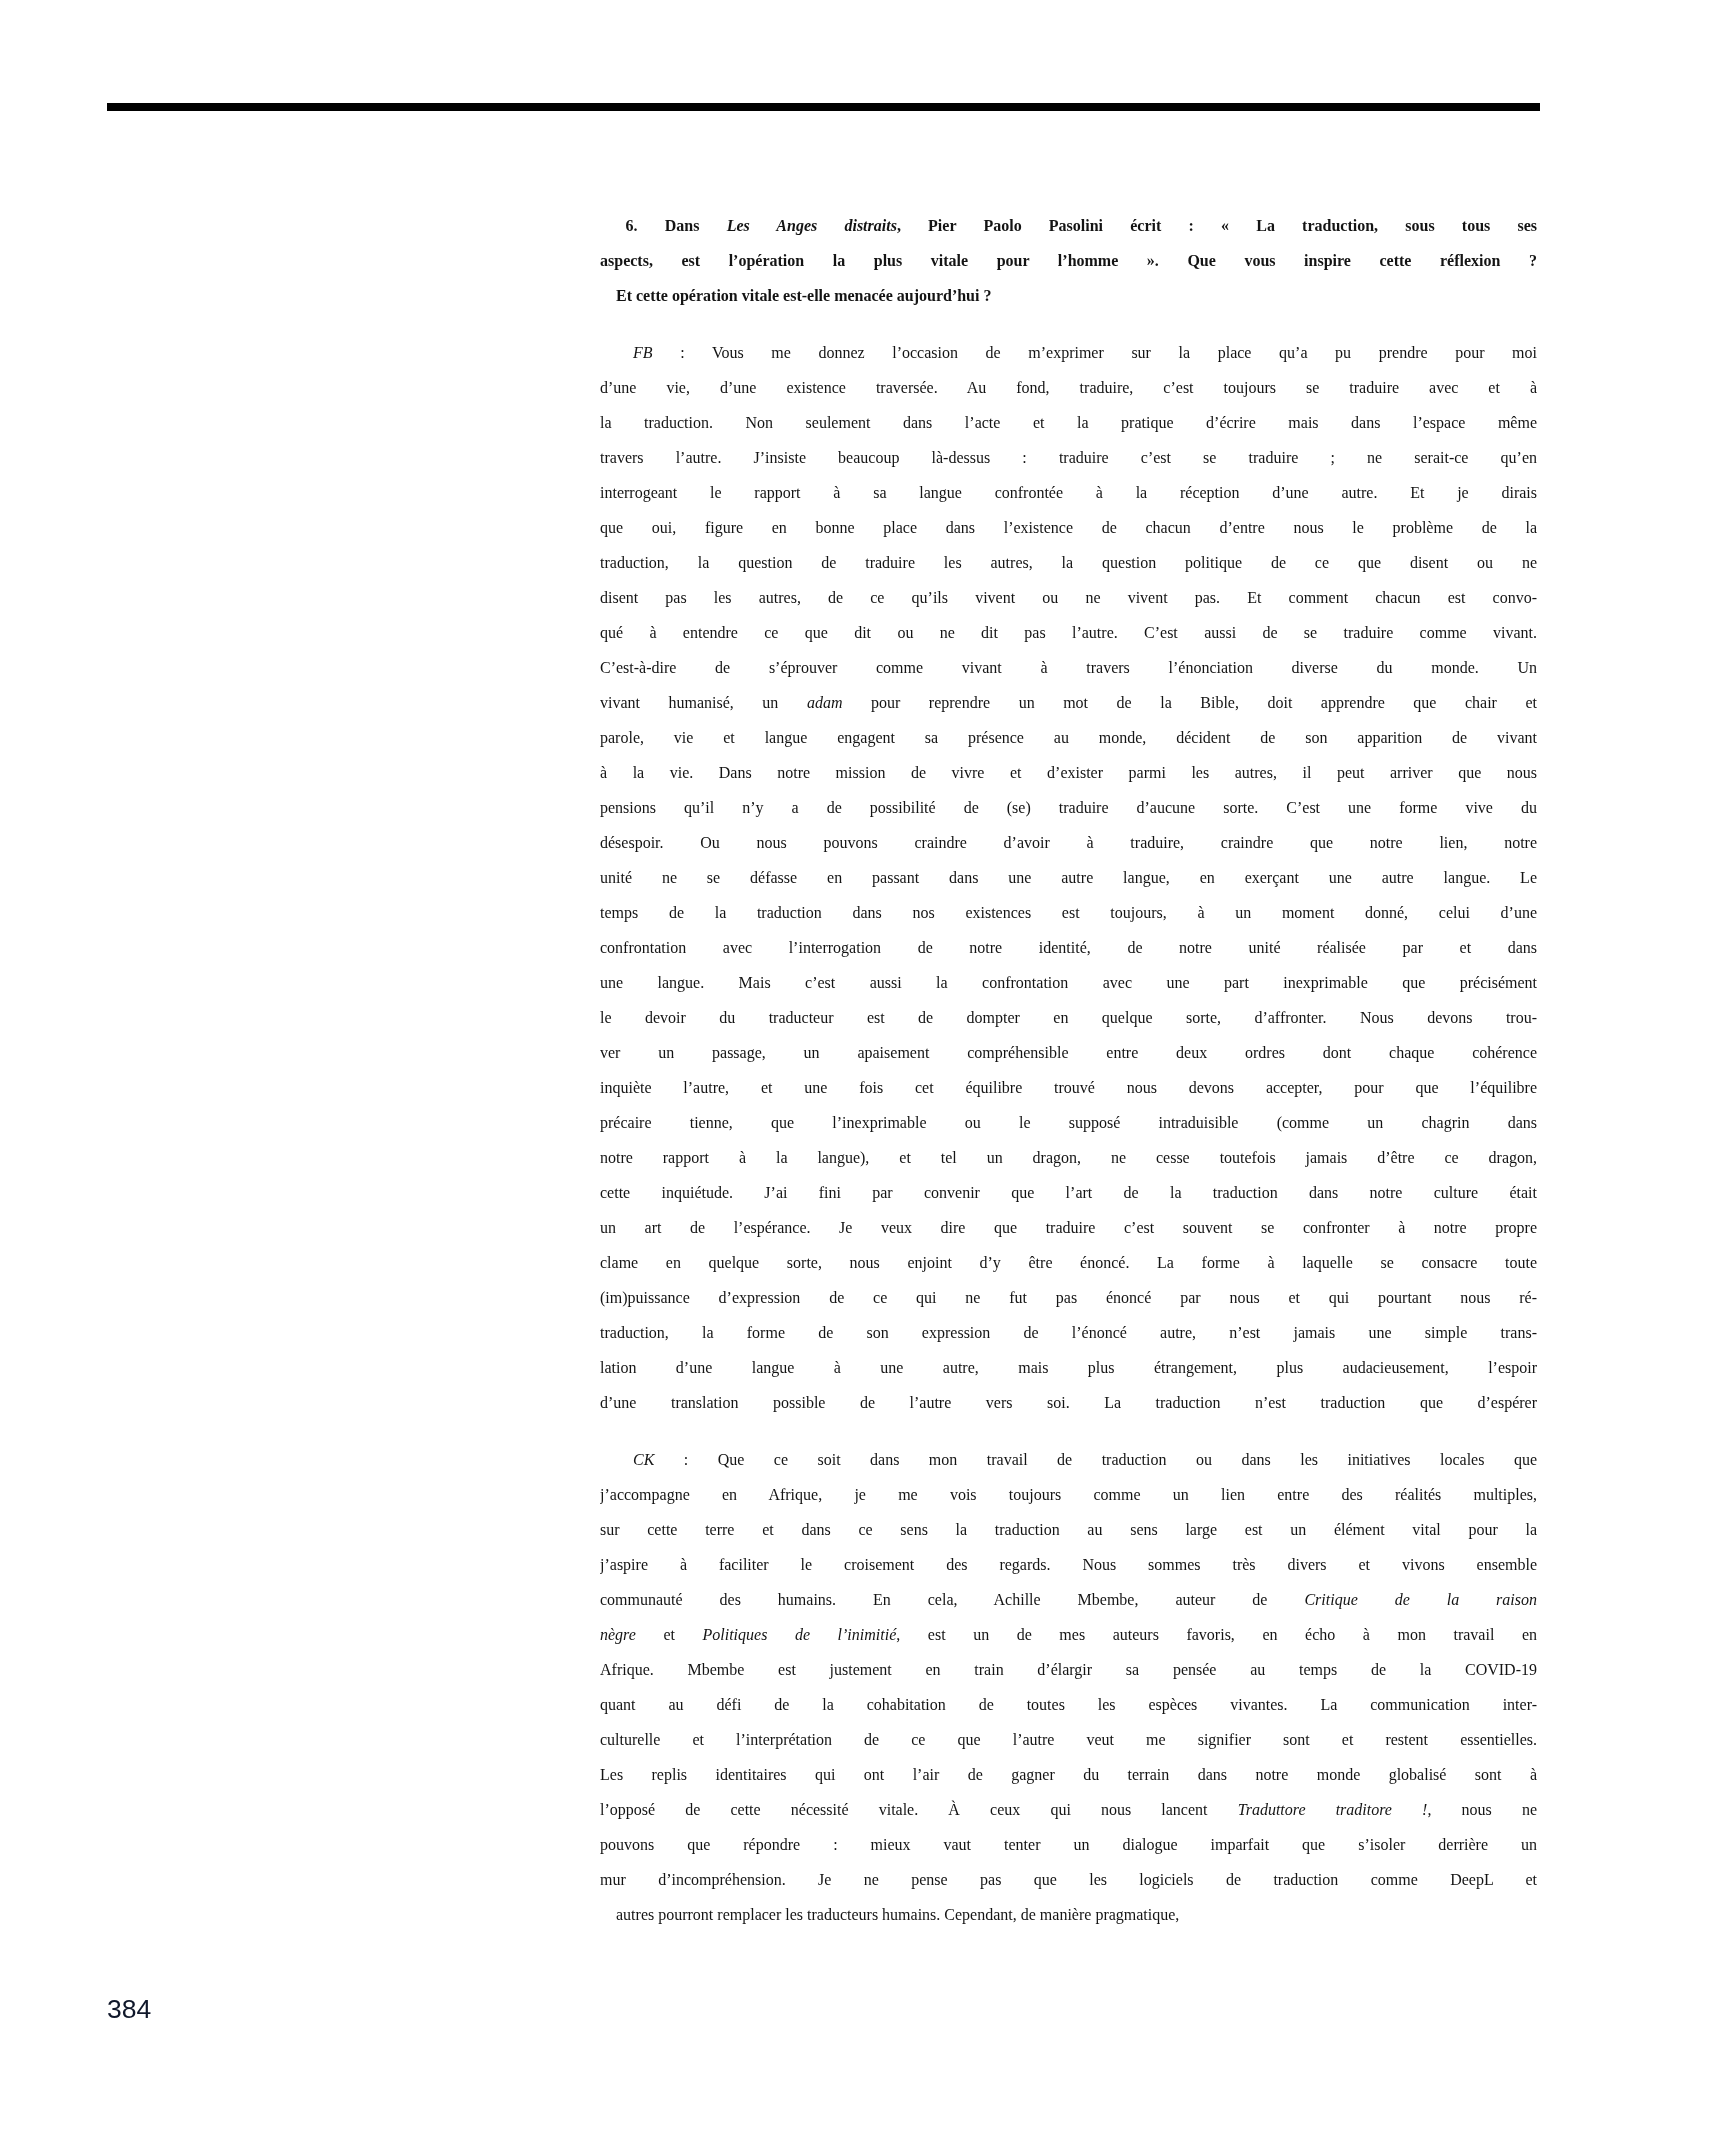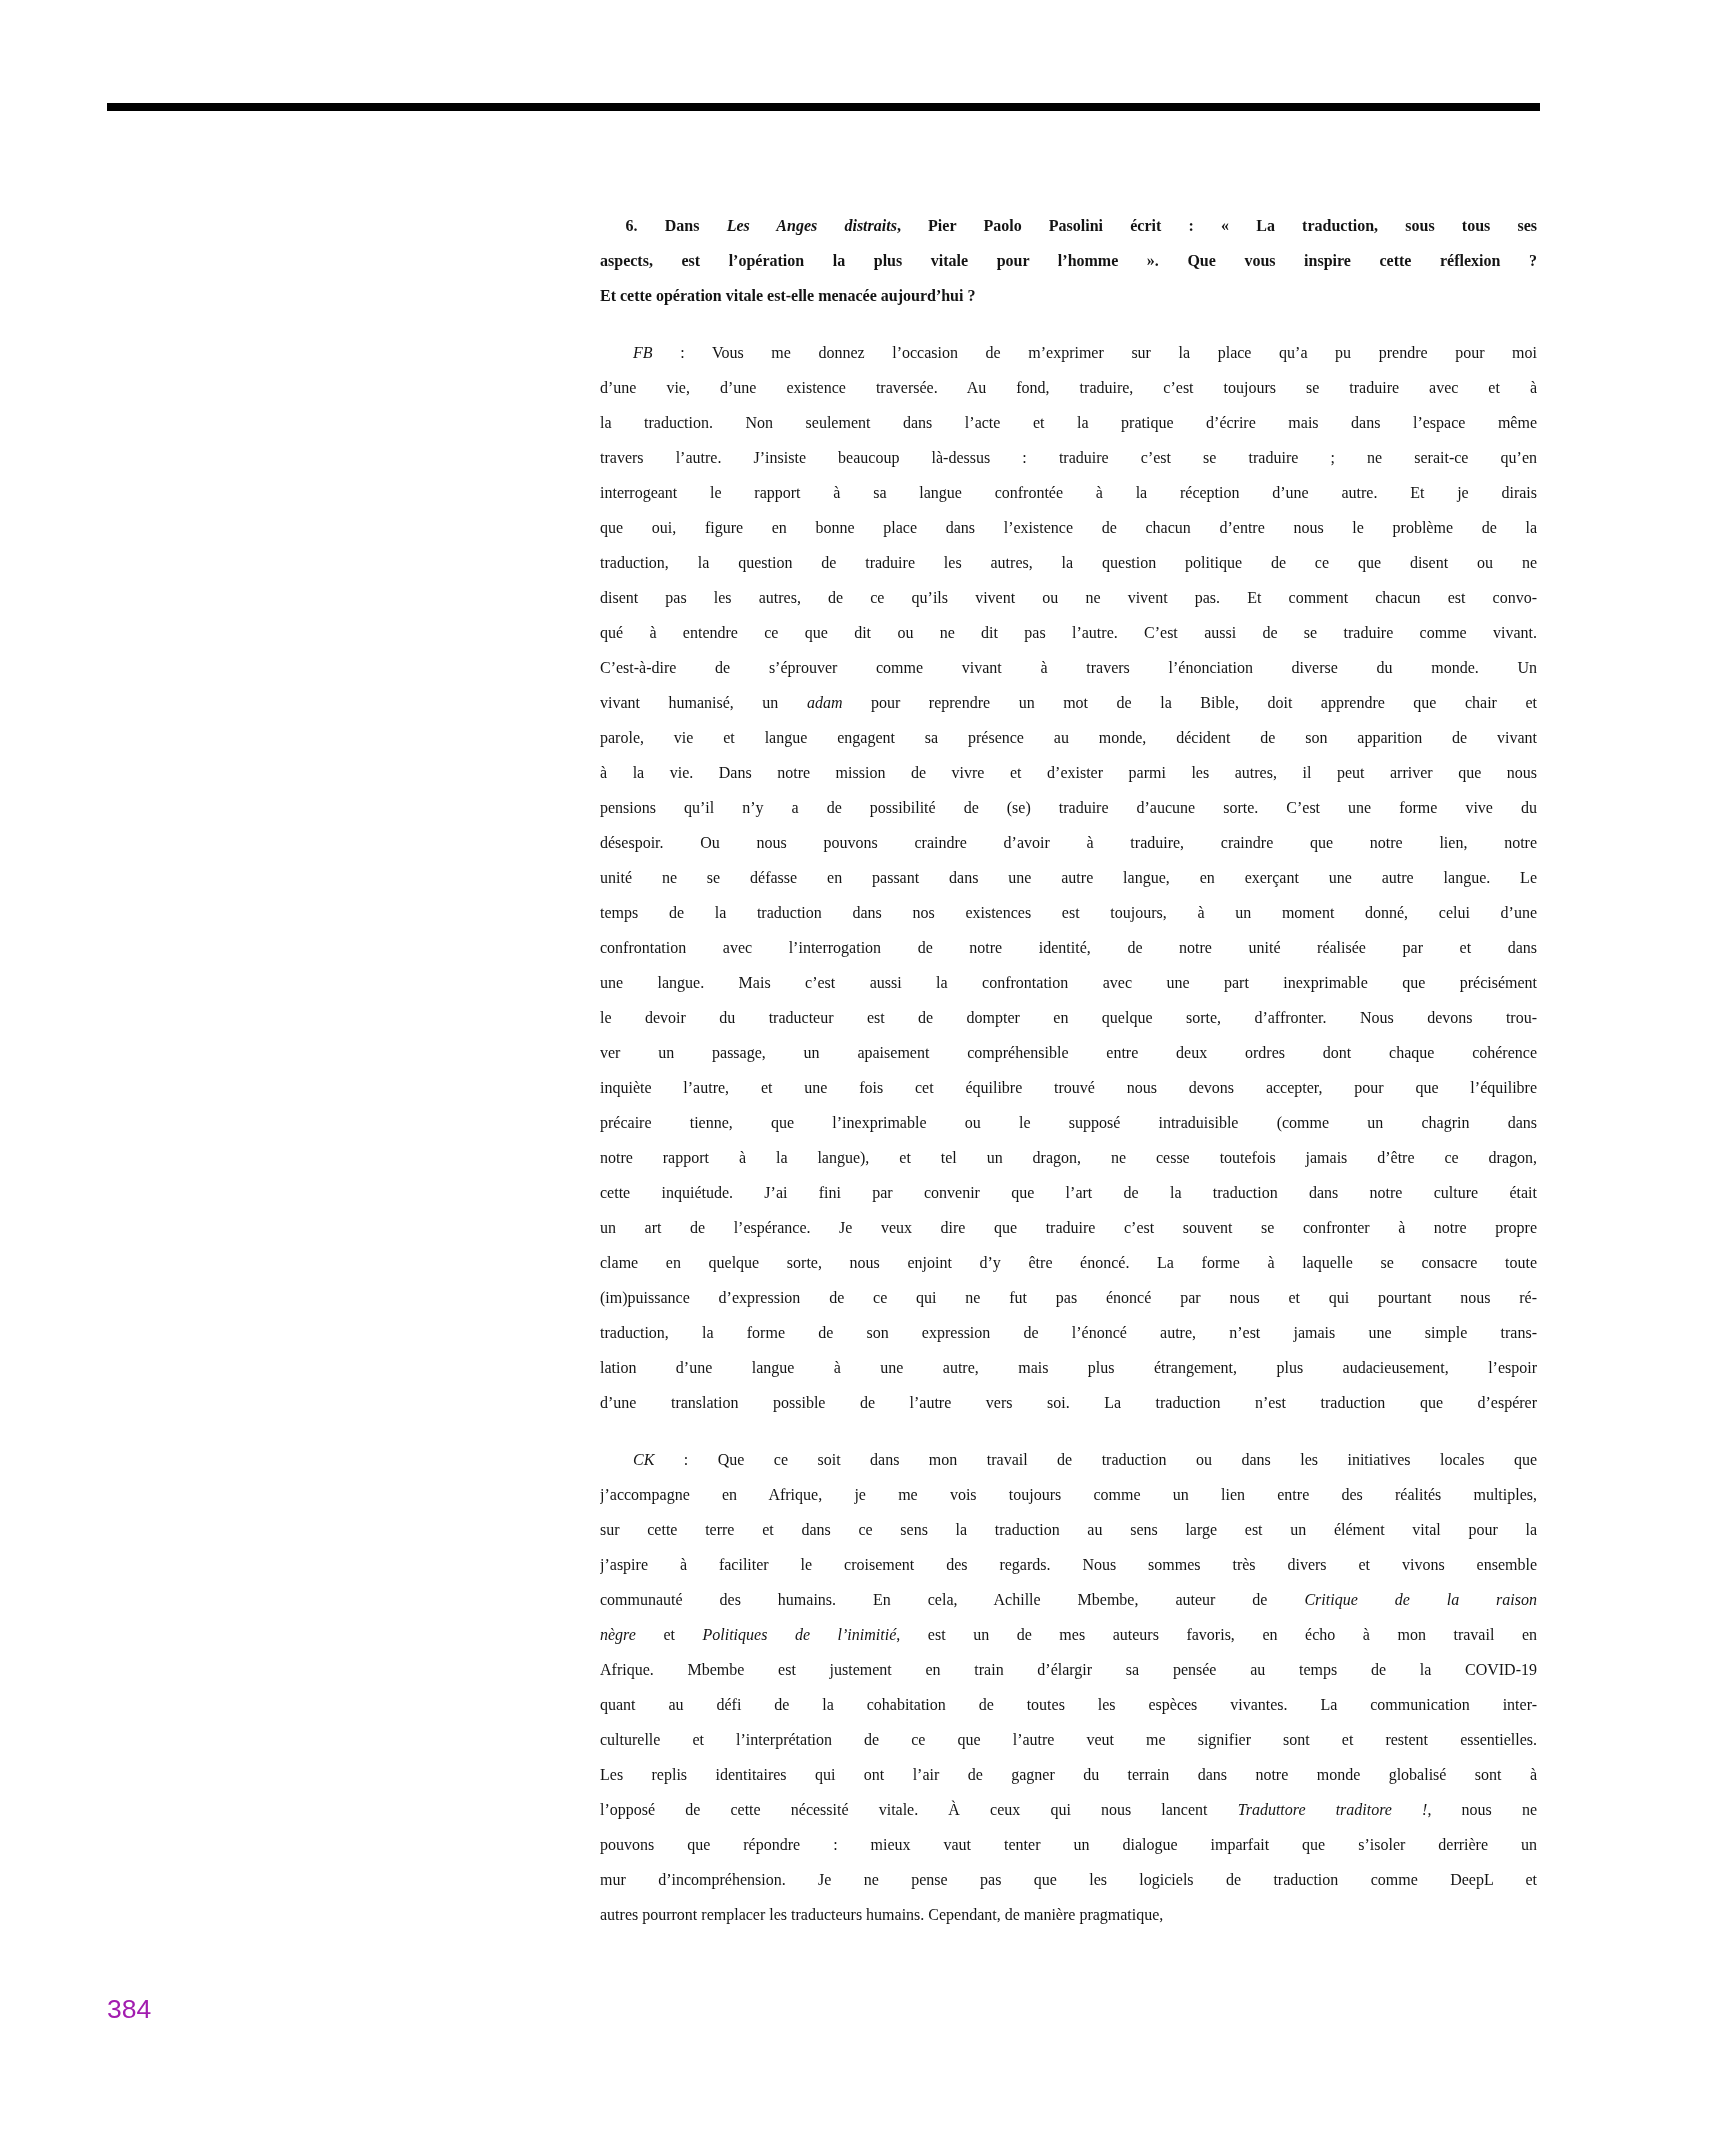--- a/index.html
+++ b/index.html
@@ -29,32 +29,33 @@
     text-align: justify;
     -moz-text-align-last: justify;
     text-align-last: justify;
     text-justify: inter-word;
     overflow: hidden;
     white-space: normal;
   }
   .line.last {
     -moz-text-align-last: left;
     text-align-last: left;
+    margin-left: 16px;
   }
   .question .line { font-weight: 700; }
   .question .line.first { text-indent: 25.6px; }
   .answer .line.first { text-indent: 33px; }
   .answer { margin-top: 22px; }
   em { font-style: italic; }
   .page-number {
     position: absolute;
     left: 107px; top: 1994px;
     font-family: "Liberation Sans", sans-serif;
     font-size: 26.5px;
-    color: #a21caf;
+    color: #0f172a;
   }
 </style>
 </head>
 <body>
 
 <div class="page">
   <div class="top-rule"></div>
   <div class="content">
     <section class="question">
         <div class="line first"><span>6. Dans </span><em>Les Anges distraits</em><span>, Pier Paolo Pasolini écrit : « La traduction, sous tous ses</span></div>

